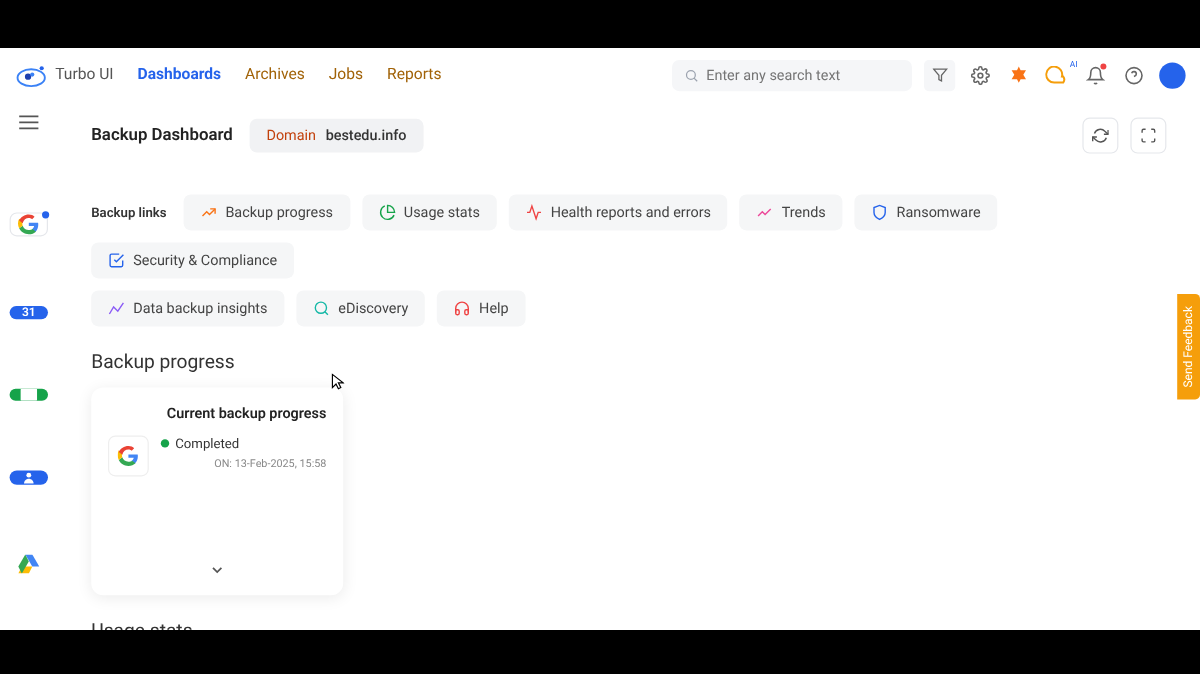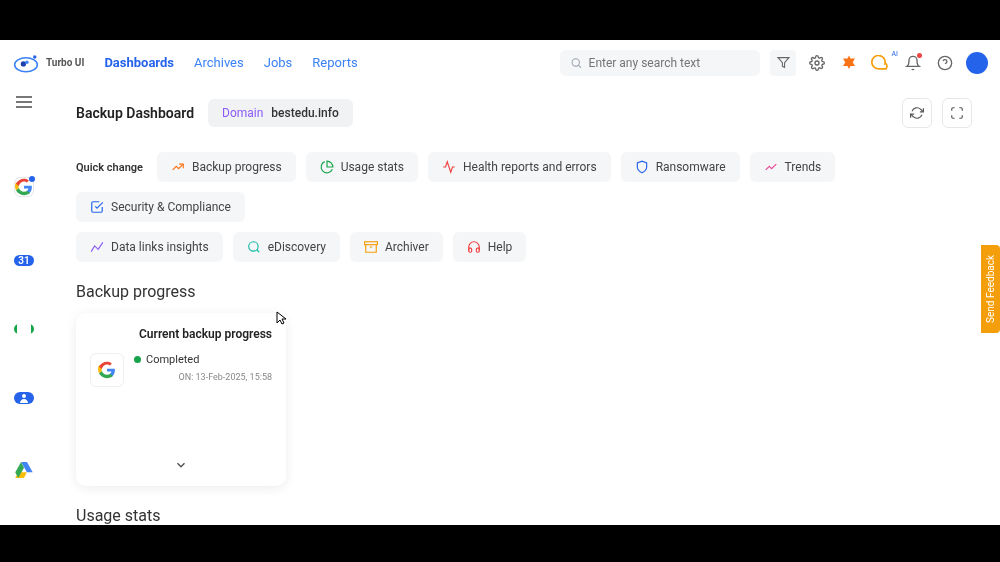--- a/index.html
+++ b/index.html
@@ -1,45 +1,45 @@
 <!DOCTYPE html>
 <html><head>
 <meta charset="utf-8">
 <style>
 * { margin: 0; padding: 0; box-sizing: border-box; font-family: -apple-system, BlinkMacSystemFont, "Segoe UI", Roboto, sans-serif; }
 body { background: #000; width: 1000px; height: 562px; overflow: hidden; }
 .viewport { background: #fff; position: absolute; top: 40px; left: 0; right: 0; bottom: 37px; display: flex; flex-direction: column; }
 .topbar { height: 46px; display: flex; align-items: center; padding: 0 12px; border-bottom: 1px solid transparent; }
 .logo-wrap { display: flex; align-items: center; gap: 6px; margin-right: 20px; }
 .logo-icon { width: 28px; height: 22px; color: #3b82f6; position: relative; }
-.logo-text { font-size: 10px; color: #555; font-weight: 700; }
+.logo-text { font-size: 13px; color: #555; font-weight: 400; }
 .nav-tabs { display: flex; gap: 20px; }
-.nav-tab { font-size: 13px; color: #3b82f6; cursor: pointer; padding: 4px 0; }
+.nav-tab { font-size: 13px; color: #a16207; cursor: pointer; padding: 4px 0; }
 .nav-tab.active { color: #2563eb; font-weight: 700; }
 .topbar-right { margin-left: auto; display: flex; align-items: center; gap: 10px; }
 .search-wrap { position: relative; display: flex; align-items: center; background: #f5f6f8; border-radius: 6px; padding: 6px 10px; width: 200px; }
 .search-wrap input { border: none; background: transparent; outline: none; font-size: 12px; color: #888; width: 100%; }
 .search-wrap .sicon { color: #9ca3af; margin-right: 6px; }
 .filter-btn { width: 26px; height: 26px; display: flex; align-items: center; justify-content: center; background: #f5f6f8; border-radius: 4px; color: #666; cursor: pointer; }
 .icon-btn { width: 22px; height: 22px; display: flex; align-items: center; justify-content: center; color: #666; cursor: pointer; position: relative; }
 .gift-icon { color: #f97316; }
 .cloud-icon { color: #f59e0b; }
 .ai-badge { font-size: 7px; color: #2563eb; position: absolute; top: -2px; right: -6px; }
 .bell-dot { width: 5px; height: 5px; background: #ef4444; border-radius: 50%; position: absolute; top: 1px; right: 2px; }
 .avatar { width: 22px; height: 22px; background: #2563eb; border-radius: 50%; }
 .body-row { flex: 1; display: flex; overflow: hidden; }
 .left-rail { width: 48px; display: flex; flex-direction: column; align-items: center; padding-top: 8px; gap: 10px; }
 .hamburger { width: 18px; color: #555; cursor: pointer; margin-bottom: 6px; }
-.rail-item { width: 20px; height: 28px; border-radius: 6px; display: flex; align-items: center; justify-content: center; font-size: 10px; position: relative; cursor: pointer; margin-top: 48px; }
+.rail-item { width: 32px; height: 28px; border-radius: 6px; display: flex; align-items: center; justify-content: center; font-size: 10px; position: relative; cursor: pointer; margin-top: 48px; }
 .rail-item.active-dot::after { content: ''; position: absolute; top: -2px; right: -2px; width: 6px; height: 6px; background: #2563eb; border-radius: 50%; }
 .main { flex: 1; padding: 12px 28px 0 28px; overflow: hidden; position: relative; }
-.header-row { display: flex; align-items: center; gap: 14px; margin-bottom: 24px; }
+.header-row { display: flex; align-items: center; gap: 14px; margin-bottom: 34px; }
 .page-title { font-size: 14px; font-weight: 600; color: #222; }
 .domain-chip { background: #f1f2f4; border-radius: 6px; padding: 7px 14px; display: flex; align-items: center; gap: 8px; font-size: 12px; }
-.domain-chip .dl { color: #8b5cf6; }
+.domain-chip .dl { color: #c2410c; }
 .domain-chip .dv { color: #333; font-weight: 500; }
 .header-actions { margin-left: auto; display: flex; gap: 10px; }
 .sq-btn { width: 30px; height: 30px; border: 1px solid #e5e7eb; border-radius: 6px; display: flex; align-items: center; justify-content: center; color: #555; cursor: pointer; }
 .quick-row { display: flex; align-items: center; gap: 10px; margin-bottom: 10px; flex-wrap: wrap; }
 .ql-label { font-size: 11px; font-weight: 600; color: #333; margin-right: 4px; }
 .ql-item { background: #f5f6f7; border-radius: 6px; padding: 8px 14px; display: flex; align-items: center; gap: 7px; font-size: 12px; color: #444; cursor: pointer; }
 .ql-icon { width: 14px; height: 14px; display: flex; align-items: center; justify-content: center; }
 .section-h { font-size: 16px; color: #333; font-weight: 400; margin-top: 20px; margin-bottom: 12px; }
 .card { background: #fff; border-radius: 10px; box-shadow: 0 2px 12px rgba(0,0,0,0.08); width: 210px; padding: 14px 14px 10px 14px; position: relative; text-align: right; }
 .card-title { font-size: 12px; font-weight: 600; color: #222; margin-bottom: 12px; }
@@ -200,21 +200,21 @@
             </div>
           <div class="sq-btn">
               <svg width="14" height="14" viewBox="0 0 24 24" fill="none" stroke="currentColor" stroke-width="2">
                 <path d="M8 3H5a2 2 0 0 0-2 2v3m18 0V5a2 2 0 0 0-2-2h-3m0 18h3a2 2 0 0 0 2-2v-3M3 16v3a2 2 0 0 0 2 2h3"></path>
               </svg>
             </div>
         </div>
       </div>
 
       <div class="quick-row">
-        <div class="ql-label">Quick change</div>
+        <div class="ql-label">Backup links</div>
         <div class="ql-item">
             <span class="ql-icon" style="color:#f97316">
               <svg width="14" height="14" viewBox="0 0 24 24" fill="none" stroke="currentColor" stroke-width="2">
                 <polyline points="3 17 9 11 13 15 21 7"></polyline>
                 <polyline points="14 7 21 7 21 14"></polyline>
               </svg>
             </span>
             <span>Backup progress</span>
           </div>
         <div class="ql-item">
@@ -228,72 +228,62 @@
           </div>
         <div class="ql-item">
             <span class="ql-icon" style="color:#ef4444">
               <svg width="14" height="14" viewBox="0 0 24 24" fill="none" stroke="currentColor" stroke-width="2">
                 <polyline points="22 12 18 12 15 21 9 3 6 12 2 12"></polyline>
               </svg>
             </span>
             <span>Health reports and errors</span>
           </div>
         <div class="ql-item">
+            <span class="ql-icon" style="color:#ec4899">
+              <svg width="14" height="14" viewBox="0 0 24 24" fill="none" stroke="currentColor" stroke-width="2">
+                <polyline points="3 17 9 11 13 15 21 7"></polyline>
+              </svg>
+            </span>
+            <span>Trends</span>
+          </div>
+        <div class="ql-item">
             <span class="ql-icon" style="color:#2563eb">
               <svg width="14" height="14" viewBox="0 0 24 24" fill="none" stroke="currentColor" stroke-width="2">
                 <path d="M12 22s8-4 8-10V5l-8-3-8 3v7c0 6 8 10 8 10z"></path>
               </svg>
             </span>
             <span>Ransomware</span>
-          </div>
-        <div class="ql-item">
-            <span class="ql-icon" style="color:#ec4899">
-              <svg width="14" height="14" viewBox="0 0 24 24" fill="none" stroke="currentColor" stroke-width="2">
-                <polyline points="3 17 9 11 13 15 21 7"></polyline>
-              </svg>
-            </span>
-            <span>Trends</span>
           </div>
         <div class="ql-item">
             <span class="ql-icon" style="color:#2563eb">
               <svg width="14" height="14" viewBox="0 0 24 24" fill="none" stroke="currentColor" stroke-width="2">
                 <path d="M9 11l3 3L22 4"></path>
                 <path d="M21 12v7a2 2 0 0 1-2 2H5a2 2 0 0 1-2-2V5a2 2 0 0 1 2-2h11"></path>
               </svg>
             </span>
             <span>Security &amp; Compliance</span>
           </div>
       </div>
       <div class="quick-row">
         <div class="ql-item">
             <span class="ql-icon" style="color:#8b5cf6">
               <svg width="14" height="14" viewBox="0 0 24 24" fill="none" stroke="currentColor" stroke-width="2">
                 <polyline points="2 20 8 10 14 16 22 4"></polyline>
               </svg>
             </span>
-            <span>Data links insights</span>
+            <span>Data backup insights</span>
           </div>
         <div class="ql-item">
             <span class="ql-icon" style="color:#14b8a6">
               <svg width="14" height="14" viewBox="0 0 24 24" fill="none" stroke="currentColor" stroke-width="2">
                 <circle cx="11" cy="11" r="8"></circle>
                 <line x1="21" y1="21" x2="16.65" y2="16.65"></line>
               </svg>
             </span>
             <span>eDiscovery</span>
-          </div>
-        <div class="ql-item">
-            <span class="ql-icon" style="color:#f59e0b">
-              <svg width="14" height="14" viewBox="0 0 24 24" fill="none" stroke="currentColor" stroke-width="2">
-                <polyline points="21 8 21 21 3 21 3 8"></polyline>
-                <rect x="1" y="3" width="22" height="5"></rect>
-                <line x1="10" y1="12" x2="14" y2="12"></line>
-              </svg>
-            </span>
-            <span>Archiver</span>
           </div>
         <div class="ql-item">
             <span class="ql-icon" style="color:#ef4444">
               <svg width="14" height="14" viewBox="0 0 24 24" fill="none" stroke="currentColor" stroke-width="2">
                 <path d="M3 18v-6a9 9 0 0 1 18 0v6"></path>
                 <path d="M21 19a2 2 0 0 1-2 2h-1a2 2 0 0 1-2-2v-3a2 2 0 0 1 2-2h3zM3 19a2 2 0 0 0 2 2h1a2 2 0 0 0 2-2v-3a2 2 0 0 0-2-2H3z"></path>
               </svg>
             </span>
             <span>Help</span>
           </div>

